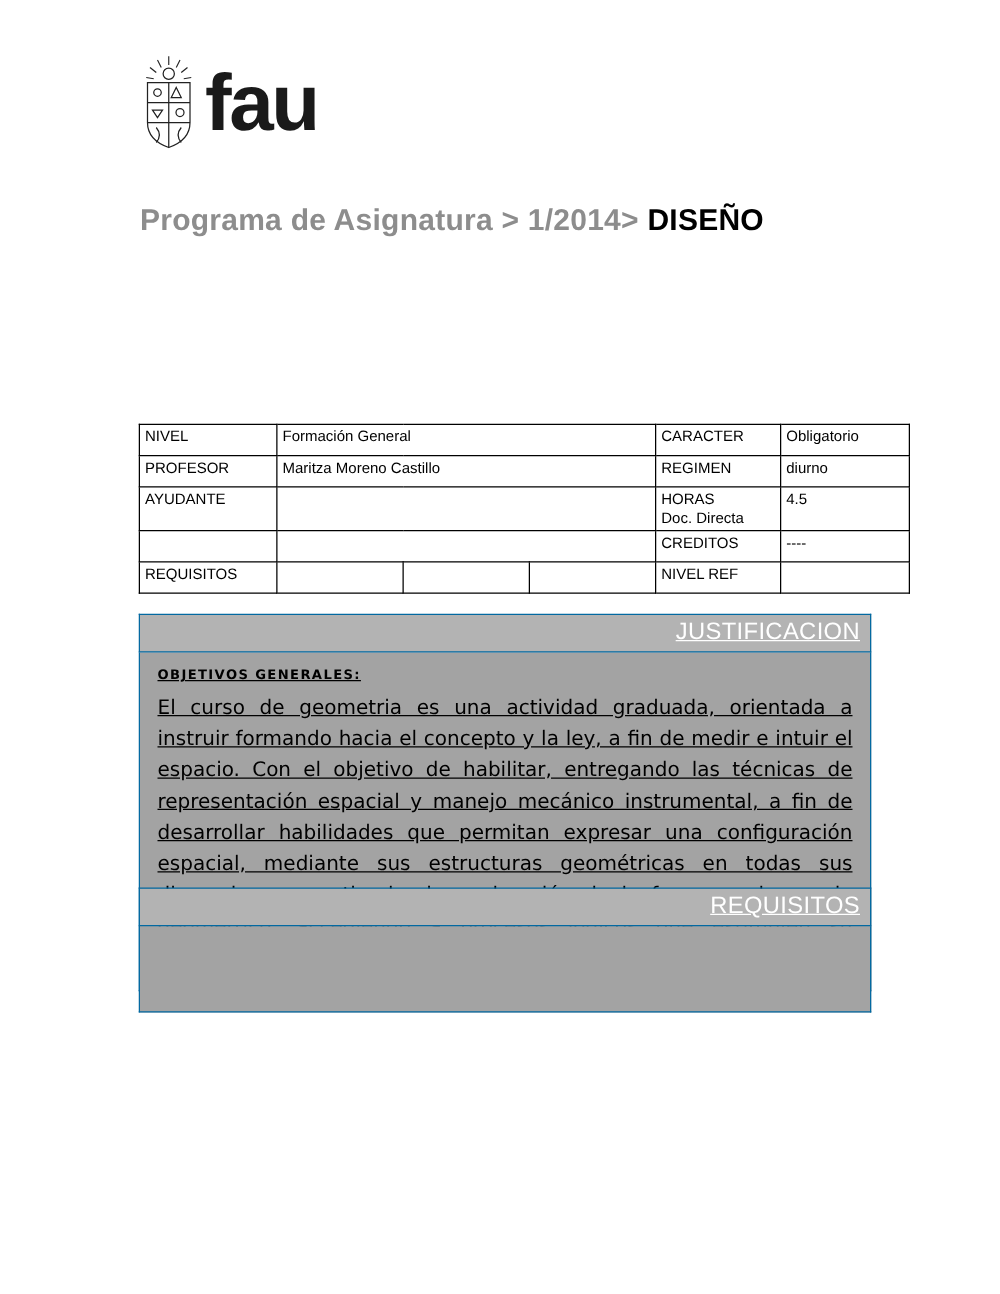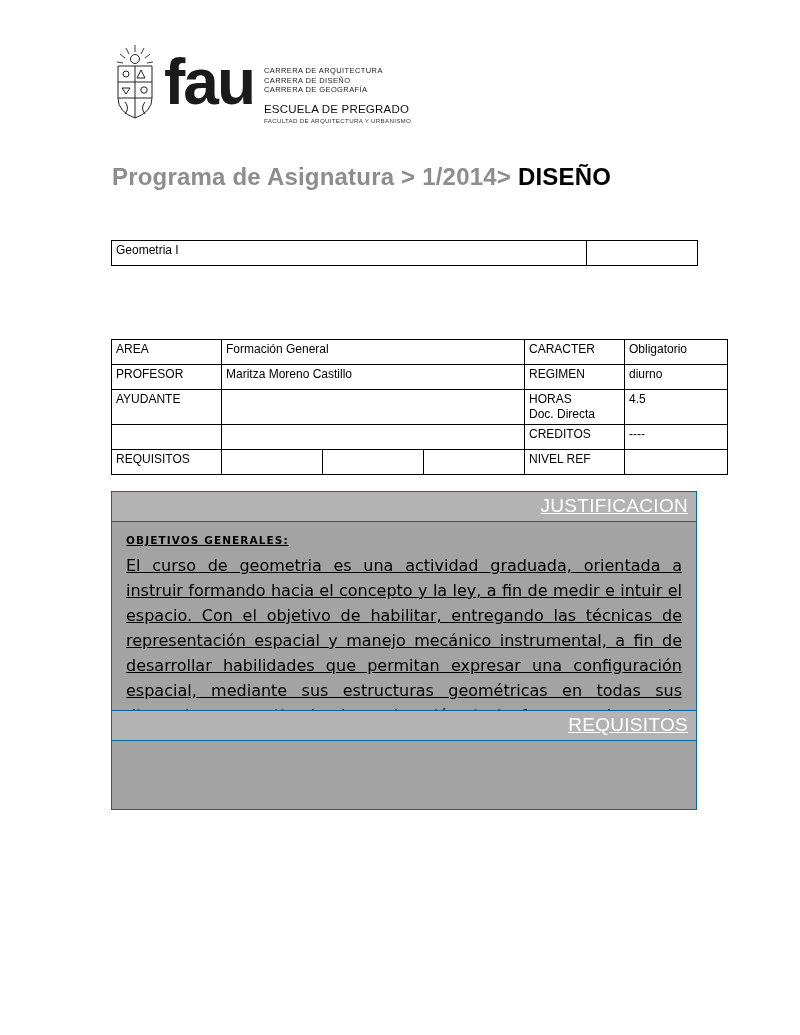--- a/index.html
+++ b/index.html
@@ -223,58 +223,47 @@
           <path d="M10 44 l8 0 l-4 6 z"></path>
           <circle cx="32" cy="46" r="3.2"></circle>
           <path d="M13 58 q5 6 0 12"></path>
           <path d="M33 58 q-5 6 0 12"></path>
         </g>
       </svg>
     </div>
 
     <div class="fau-word">fau</div>
 
-    <div class="header-lines">
-      <div class="hl-small">CARRERA DE ARQUITECTURA</div>
-      <div class="hl-small">CARRERA DE DISEÑO</div>
-      <div class="hl-small">CARRERA DE GEOGRAFÍA</div>
-      <div class="hl-mid">ESCUELA DE PREGRADO</div>
-      <div class="hl-tiny">FACULTAD DE ARQUITECTURA Y URBANISMO</div>
-    </div>
   </div>
 
   <div class="doc-title">
     <span>Programa de Asignatura &gt; 1/2014&gt; </span><span class="strong">DISEÑO</span>
   </div>
 
   <table class="tbl" id="nombre-table">
     <colgroup>
         <col style="width:475px">
         <col style="width:111px">
       </colgroup>
     <tbody>
-      <tr>
-        <td class="cell-nombre-val">Geometria I</td>
-        <td class="cell-codigo-val"></td>
-      </tr>
     </tbody>
   </table>
 
   <table class="tbl" id="info-table">
     <colgroup>
       <col style="width:110px">
       <col style="width:101px">
       <col style="width:101px">
       <col style="width:101px">
       <col style="width:100px">
       <col style="width:103px">
     </colgroup>
     <tbody>
       <tr>
-        <td class="lbl">AREA</td>
+        <td class="lbl">NIVEL</td>
         <td class="val" colspan="3">Formación General</td>
         <td class="lbl">CARACTER</td>
         <td class="val">Obligatorio</td>
       </tr>
       <tr>
         <td class="lbl">PROFESOR</td>
         <td class="val" colspan="3">Maritza Moreno Castillo</td>
         <td class="lbl">REGIMEN</td>
         <td class="val">diurno</td>
       </tr>

